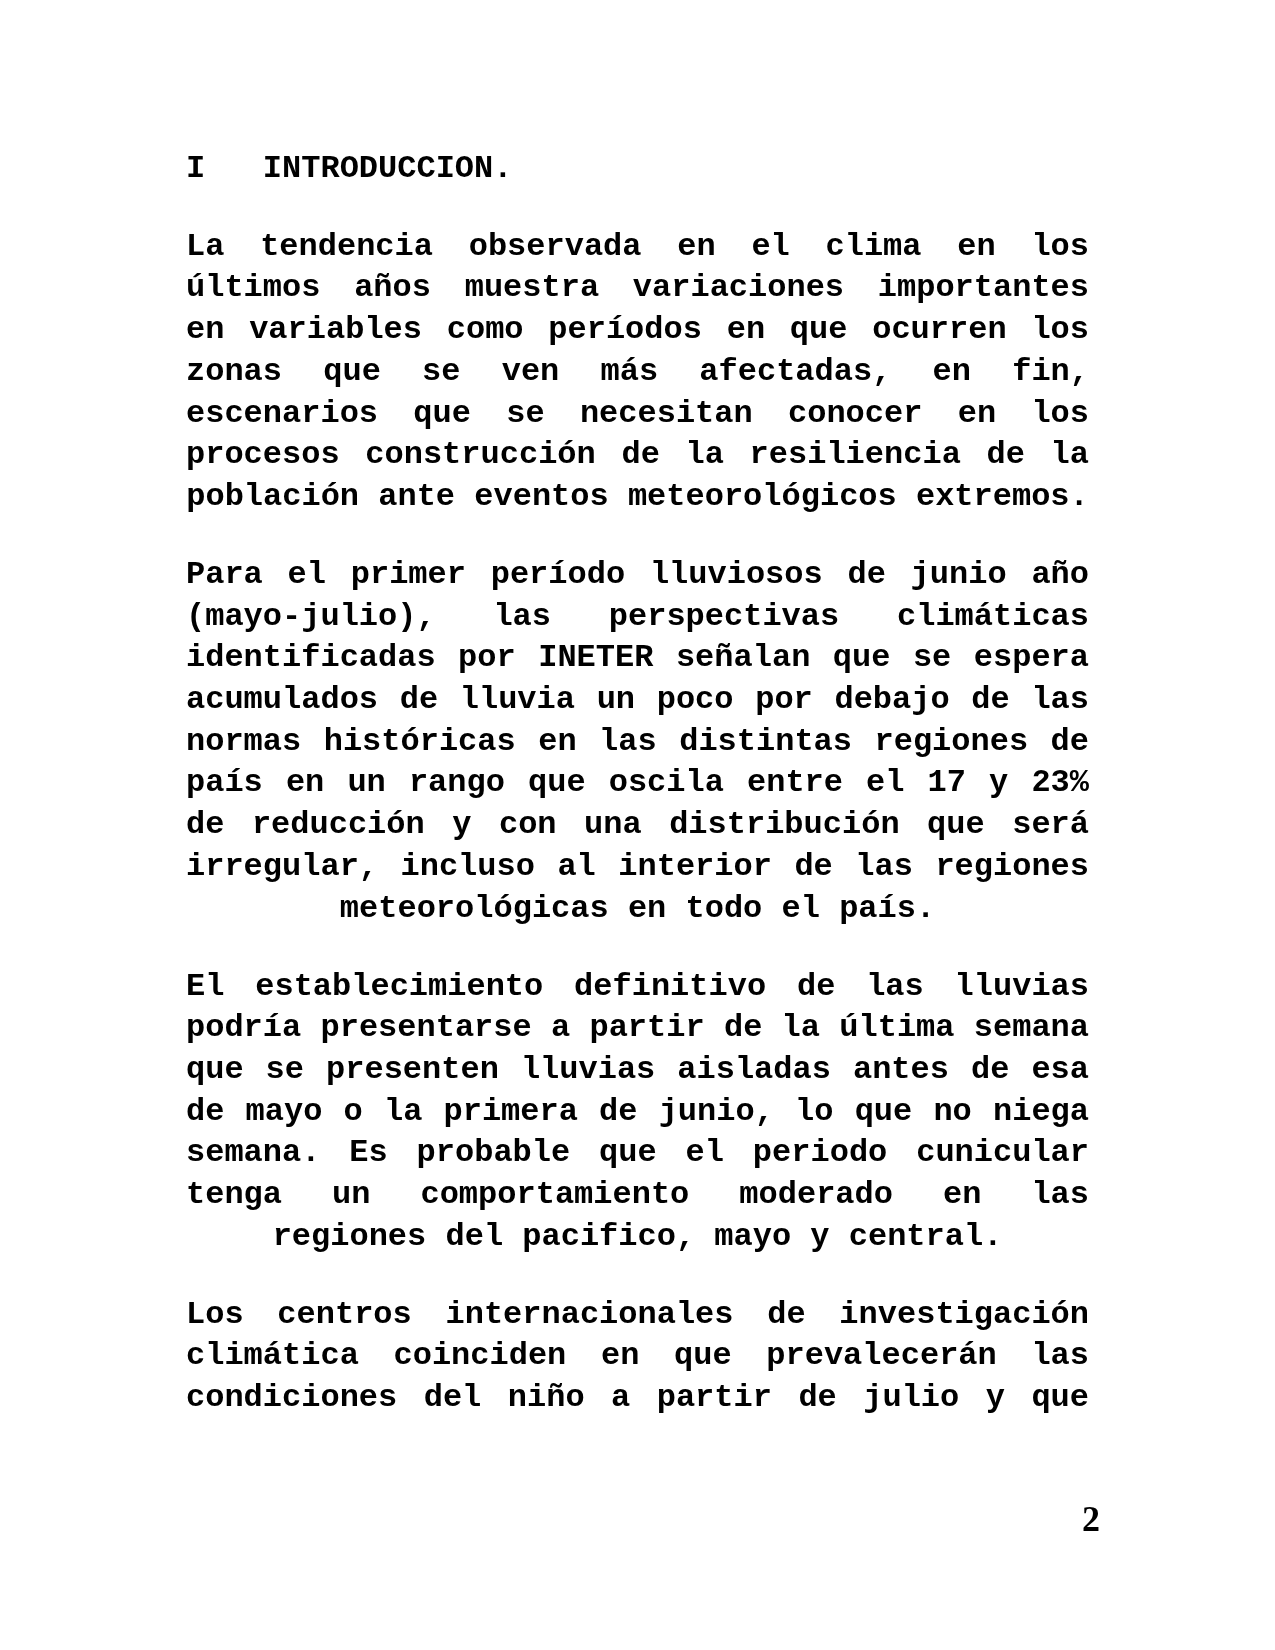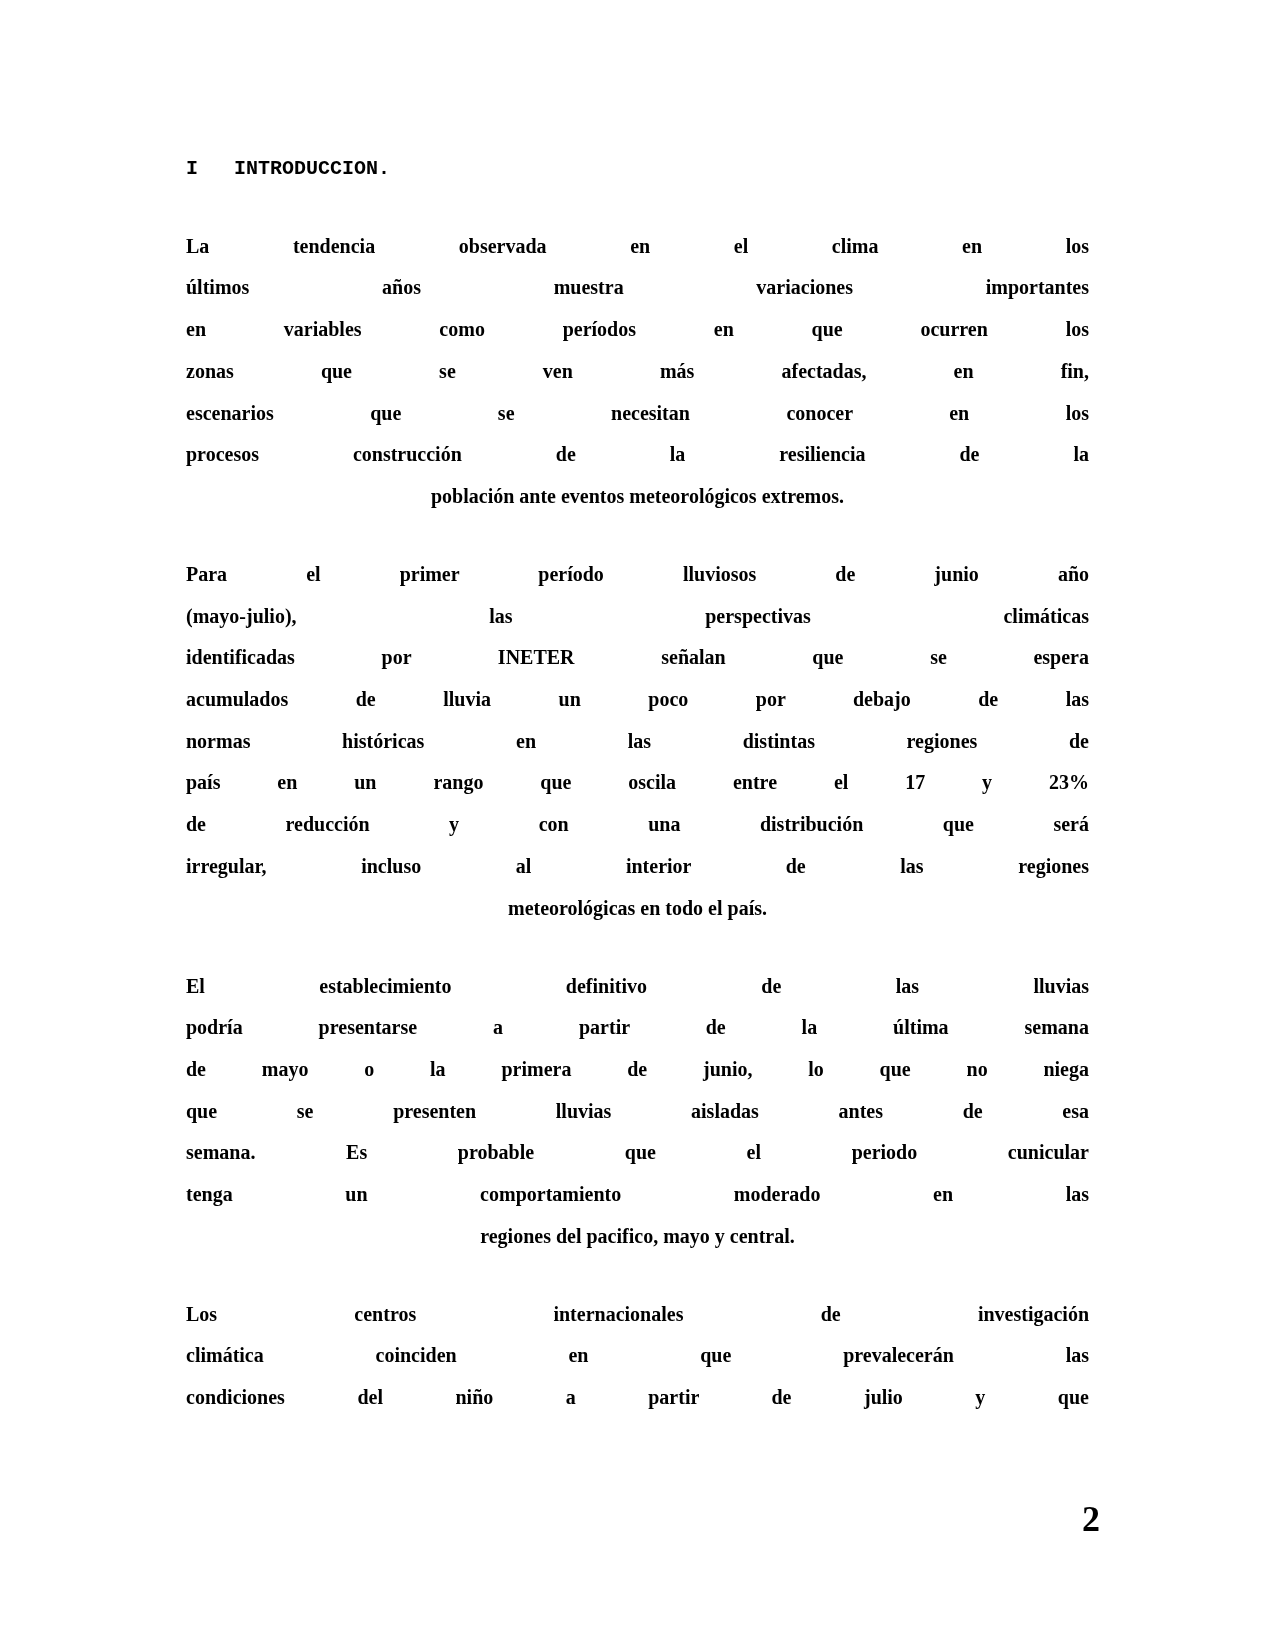--- a/index.html
+++ b/index.html
@@ -12,29 +12,29 @@
     color: #000000;
     margin: 0 auto;
   }
   .content {
     position: absolute;
     left: 186px;
     top: 148px;
     width: 903px;
     font-family: "Liberation Mono", "DejaVu Sans Mono", monospace;
     font-weight: bold;
-    font-size: 20px;
+    font-size: 32px;
     line-height: 41.7px;
     color: #000000;
   }
   .heading {
     white-space: pre;
     margin: 0 0 36px 0;
   }
-  .para { margin: 0 0 36.3px 0; font-family: Liberation Serif, serif; }
+  .para { margin: 0 0 36.3px 0; }
   .para:last-child { margin-bottom: 0; }
   .line {
     text-align: justify;
     text-align-last: justify;
     white-space: normal;
   }
   .line.natural {
     text-align: center;
     text-align-last: auto;
   }
@@ -72,22 +72,22 @@
         <div class="line">acumulados de lluvia un poco por debajo de las</div>
         <div class="line">normas históricas en las distintas regiones de</div>
         <div class="line">país en un rango que oscila entre el 17 y 23%</div>
         <div class="line">de reducción y con una distribución que será</div>
         <div class="line">irregular, incluso al interior de las regiones</div>
         <div class="line natural">meteorológicas en todo el país.</div>
       </div>
     <div class="para">
         <div class="line">El establecimiento definitivo de las lluvias</div>
         <div class="line">podría presentarse a partir de la última semana</div>
+        <div class="line">que se presenten lluvias aisladas antes de esa</div>
         <div class="line">de mayo o la primera de junio, lo que no niega</div>
-        <div class="line">que se presenten lluvias aisladas antes de esa</div>
         <div class="line">semana. Es probable que el periodo cunicular</div>
         <div class="line">tenga un comportamiento moderado en las</div>
         <div class="line natural">regiones del pacifico, mayo y central.</div>
       </div>
     <div class="para">
         <div class="line">Los centros internacionales de investigación</div>
         <div class="line">climática coinciden en que prevalecerán las</div>
         <div class="line">condiciones del niño a partir de julio y que</div>
       </div>
   </div>

